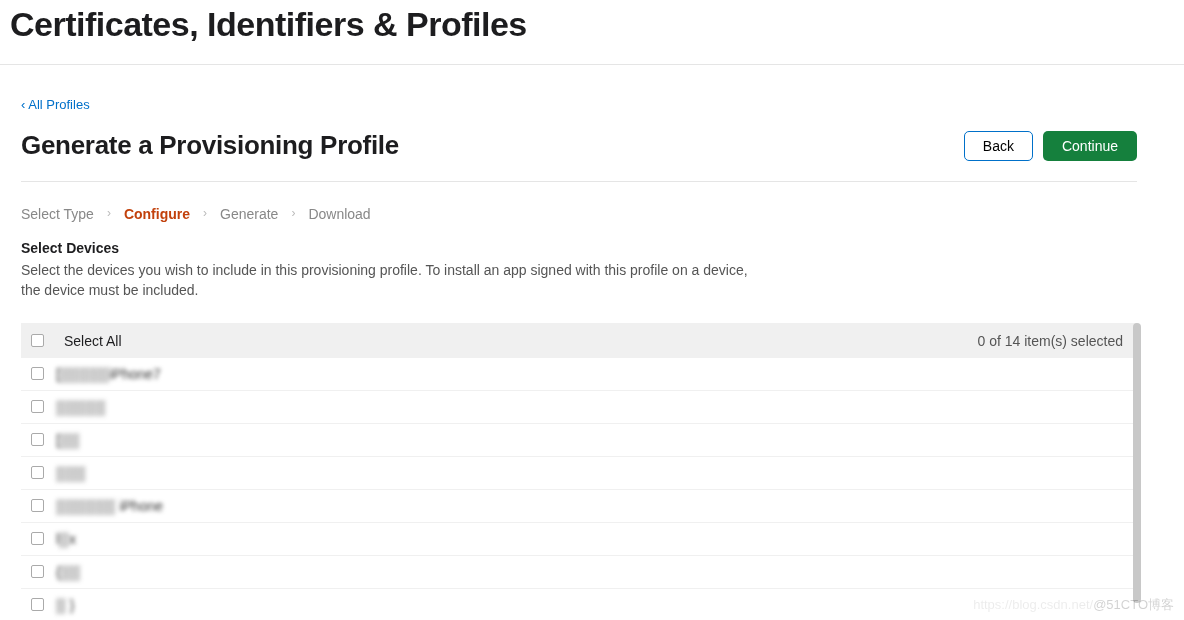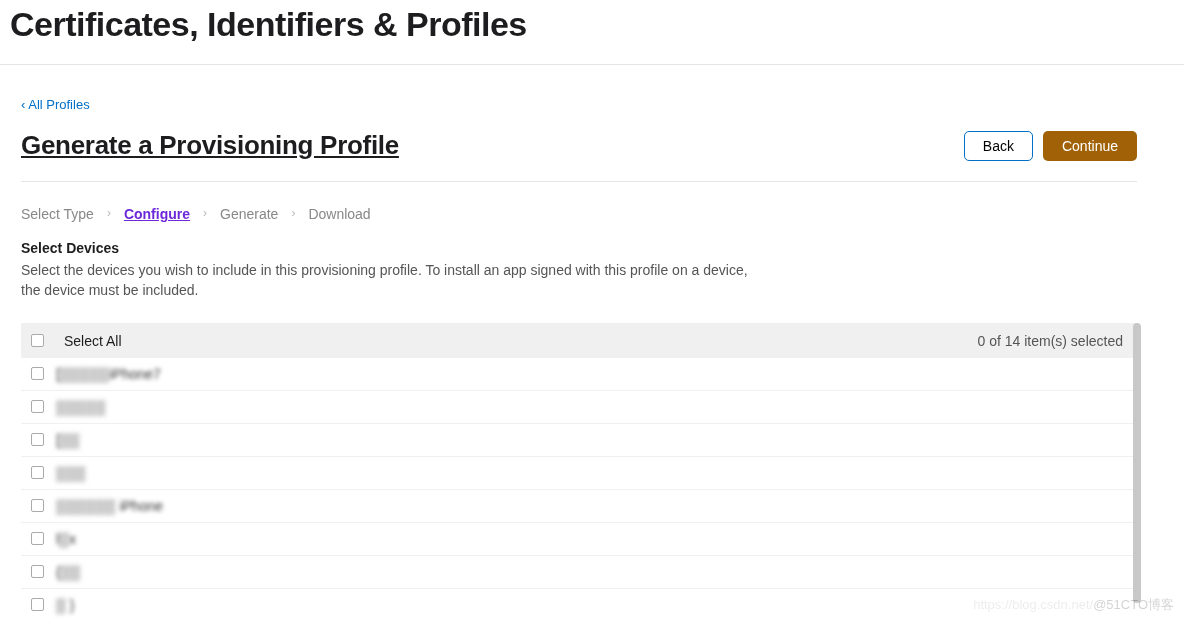--- a/index.html
+++ b/index.html
@@ -34,49 +34,48 @@
     display: flex;
     justify-content: space-between;
     align-items: center;
     padding-bottom: 20px;
     border-bottom: 1px solid #e5e5e5;
   }
   .section-heading {
     font-size: 26px;
     font-weight: 700;
     letter-spacing: -0.3px;
-    text-decoration: underline;
   }
   .btn-row { display: flex; gap: 10px; }
   .btn {
     font-size: 14px;
     padding: 6px 18px;
     border-radius: 5px;
     border: 1px solid transparent;
     cursor: pointer;
     font-weight: 400;
   }
   .btn-back {
     background: #fff;
     border-color: #0070c9;
     color: #000000;
   }
   .btn-continue {
-    background: #a16207;
+    background: #15803d;
     color: #fff;
     cursor: default;
   }
   .steps {
     display: flex;
     gap: 13px;
     font-size: 14px;
     color: #888;
     padding: 24px 0 18px 0;
   }
-  .step.active { color: #6d28d9; font-weight: 600; text-decoration: underline; }
+  .step.active { color: #c2410c; font-weight: 600; }
   .chev { color: #bbb; font-size: 12px; }
   .devices-heading {
     font-size: 14px;
     font-weight: 600;
     margin-bottom: 4px;
   }
   .devices-desc {
     font-size: 14px;
     color: #555;
     line-height: 1.45;

